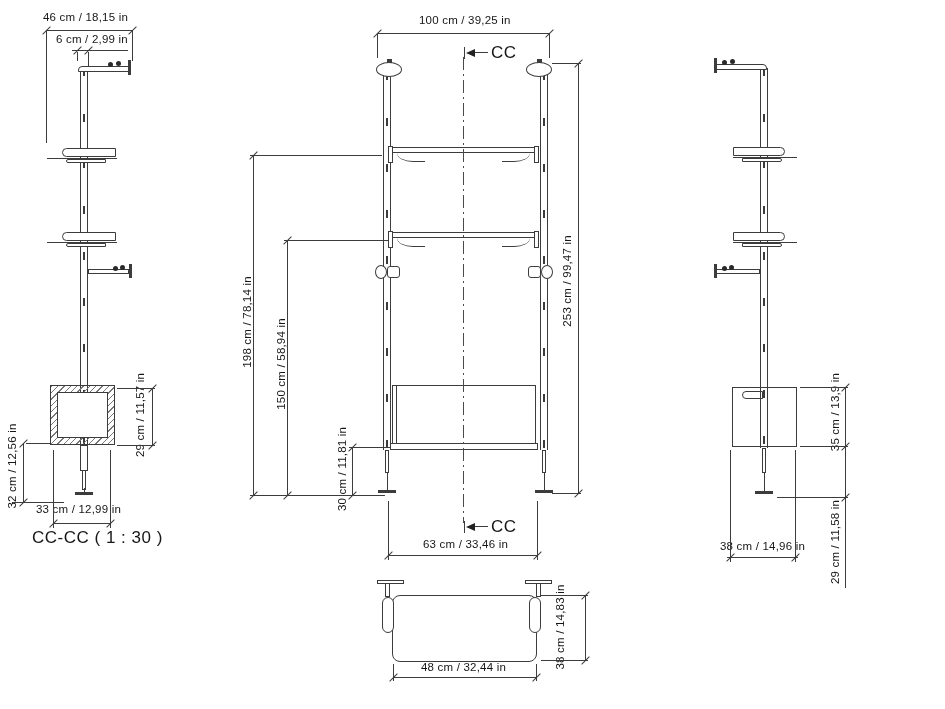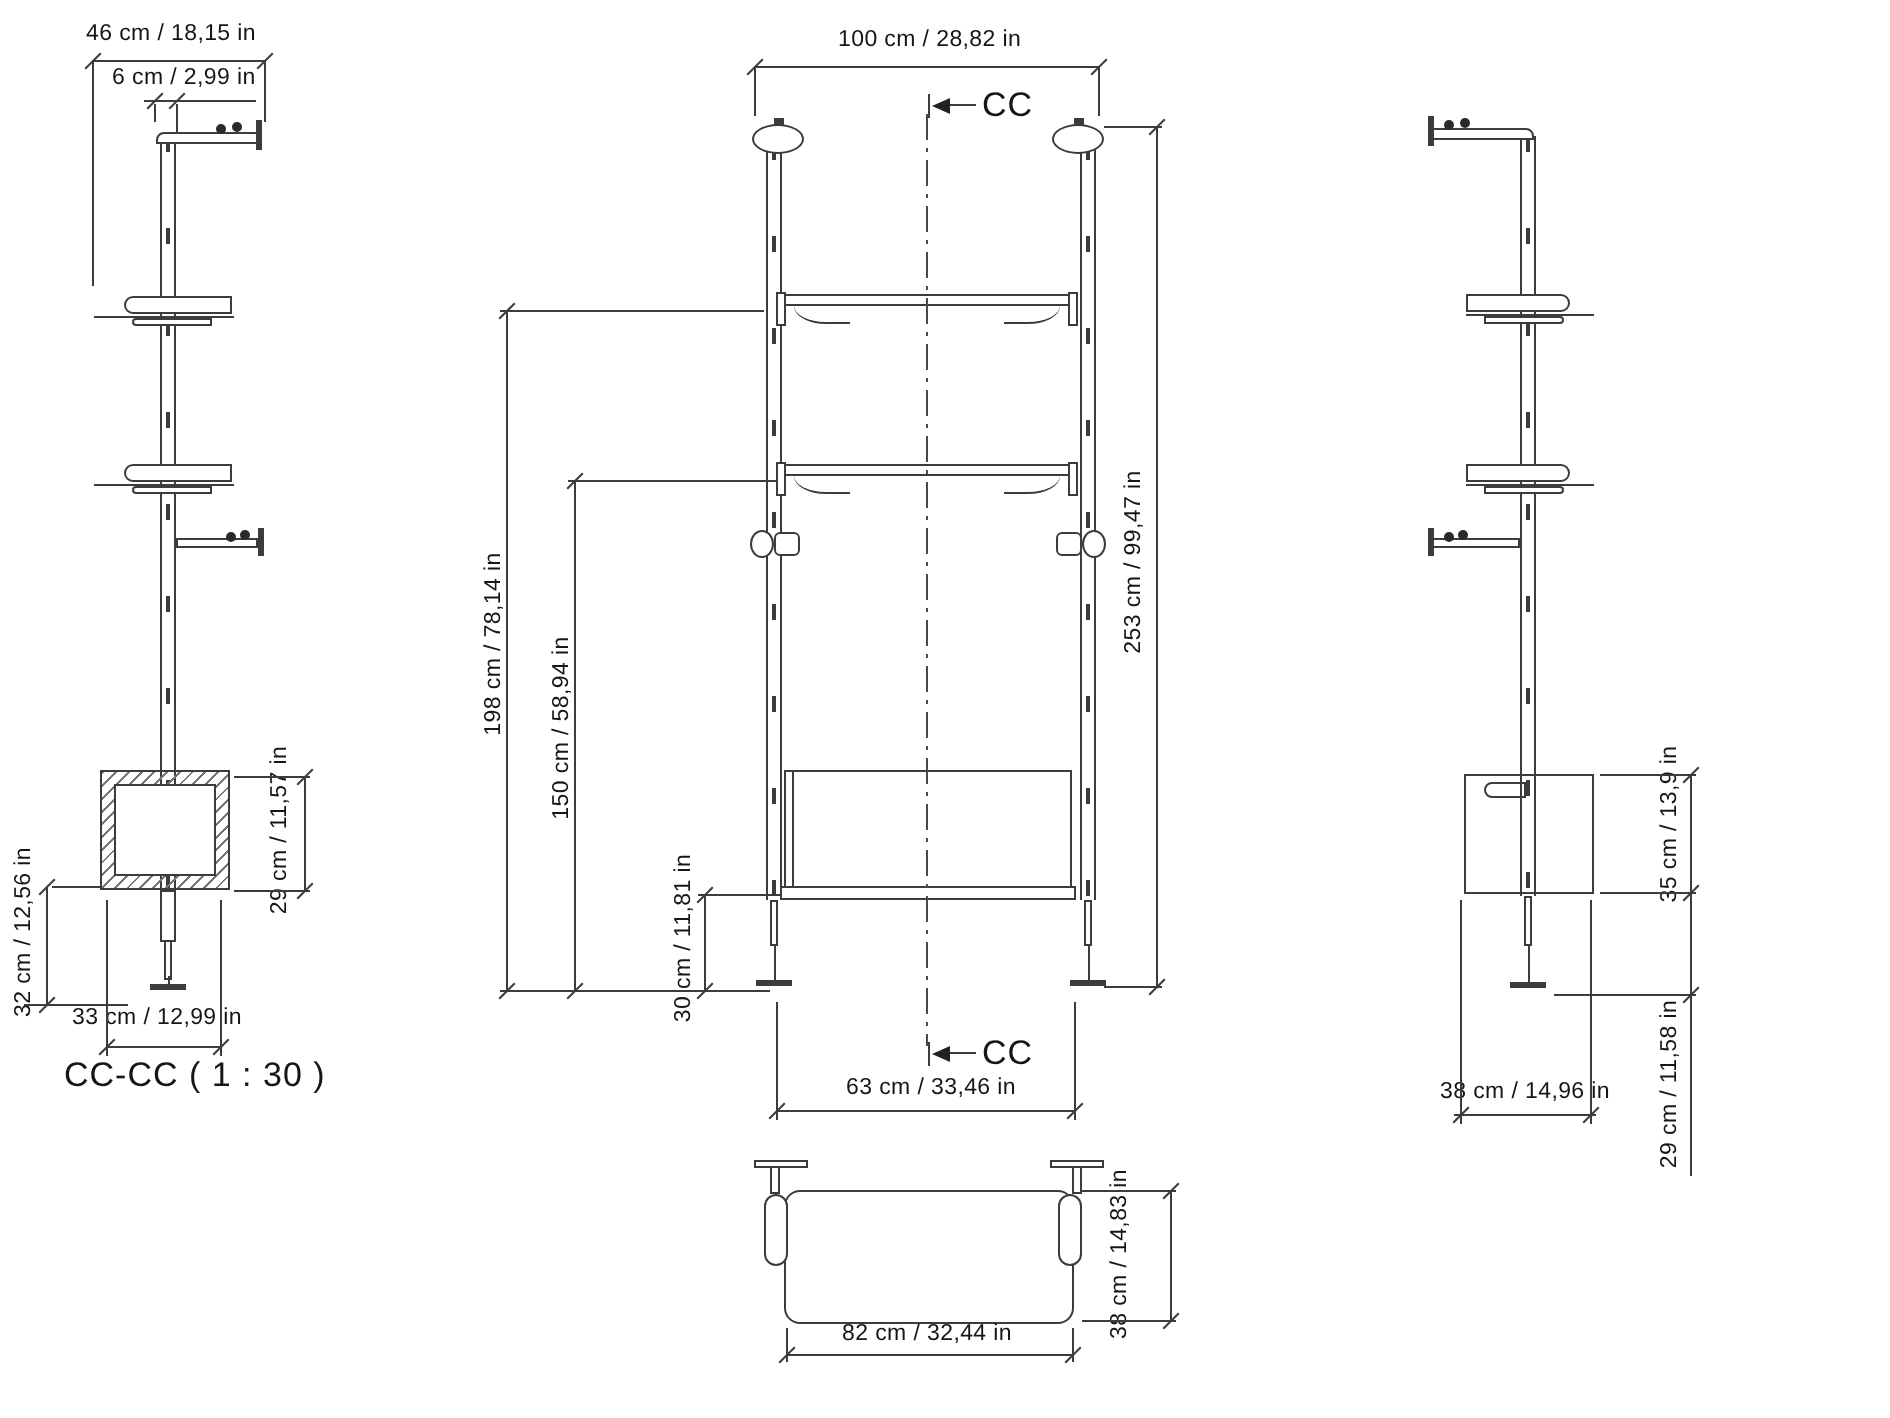--- a/index.html
+++ b/index.html
@@ -153,21 +153,21 @@
 
     <div class="v" style="left:464px; top:47px; height:12px;"></div>
     <div class="arrL" style="left:466px; top:49px;"></div>
     <div class="h" style="left:475px; top:52px; width:13px;"></div>
     <div class="t big" style="left:491px; top:43px;">CC</div>
     <div class="v" style="left:464px; top:521px; height:12px;"></div>
     <div class="arrL" style="left:466px; top:523px;"></div>
     <div class="h" style="left:475px; top:526px; width:13px;"></div>
     <div class="t big" style="left:491px; top:517px;">CC</div>
 
-    <div class="t" style="left:419px; top:14px;">100 cm / 28,82 in</div>
+    <div class="t" style="left:419px; top:14px;">100 cm / 39,25 in</div>
     <div class="h" style="left:377px; top:33px; width:172px;"></div>
     <div class="tk" style="left:372px; top:33px;"></div>
     <div class="tk" style="left:544px; top:33px;"></div>
     <div class="v" style="left:377px; top:33px; height:25px;"></div>
     <div class="v" style="left:549px; top:33px; height:25px;"></div>
 
     <div class="vt" style="left:502px; top:274px; width:130px;">253 cm / 99,47 in</div>
     <div class="v" style="left:578px; top:63px; height:430px;"></div>
     <div class="tk" style="left:573px; top:63px;"></div>
     <div class="tk" style="left:573px; top:493px;"></div>
@@ -203,21 +203,21 @@
 
   <div>
     <div class="box" style="left:392px; top:595px; width:145px; height:67px; border-radius:8px; border-width:1.4px;"></div>
     <div class="box" style="left:377px; top:580px; width:27px; height:4px;"></div>
     <div class="box" style="left:385px; top:583px; width:5px; height:14px;"></div>
     <div class="box" style="left:382px; top:597px; width:12px; height:36px; border-radius:6px;"></div>
     <div class="box" style="left:525px; top:580px; width:27px; height:4px;"></div>
     <div class="box" style="left:536px; top:583px; width:5px; height:14px;"></div>
     <div class="box" style="left:529px; top:597px; width:12px; height:36px; border-radius:6px;"></div>
 
-    <div class="t" style="left:421px; top:661px;">82 cm / 32,44 in</div>
+    <div class="t" style="left:421px; top:661px;">48 cm / 32,44 in</div>
     <div class="h" style="left:393px; top:677px; width:143px;"></div>
     <div class="tk" style="left:388px; top:677px;"></div>
     <div class="tk" style="left:531px; top:677px;"></div>
     <div class="v" style="left:393px; top:664px; height:17px;"></div>
     <div class="v" style="left:536px; top:664px; height:17px;"></div>
 
     <div class="vt" style="left:510px; top:620px; width:100px;">38 cm / 14,83 in</div>
     <div class="v" style="left:585px; top:595px; height:65px;"></div>
     <div class="tk" style="left:580px; top:595px;"></div>
     <div class="tk" style="left:580px; top:660px;"></div>

